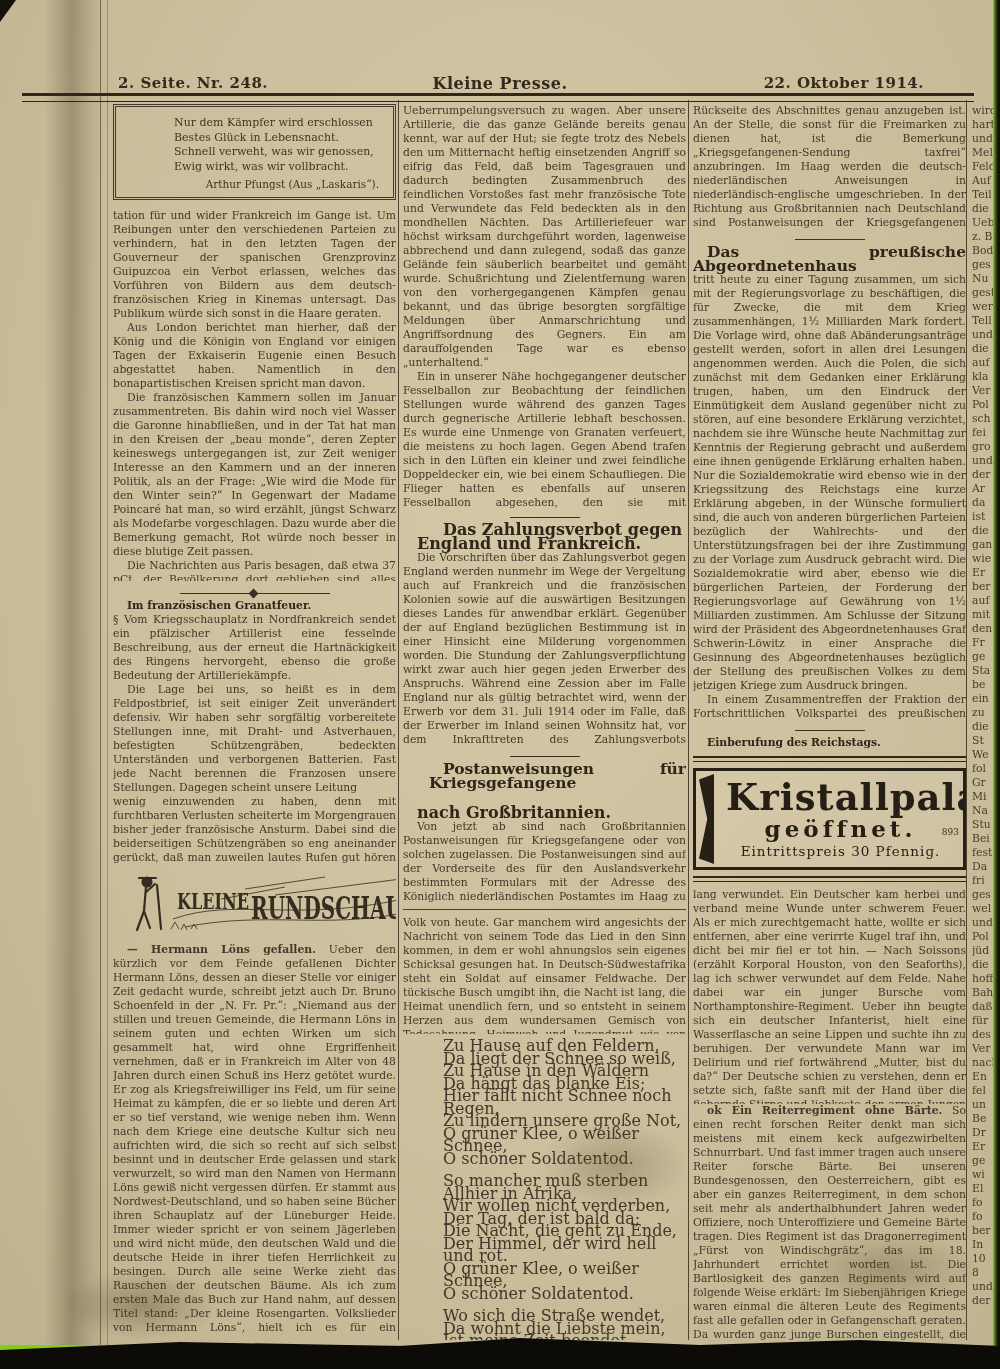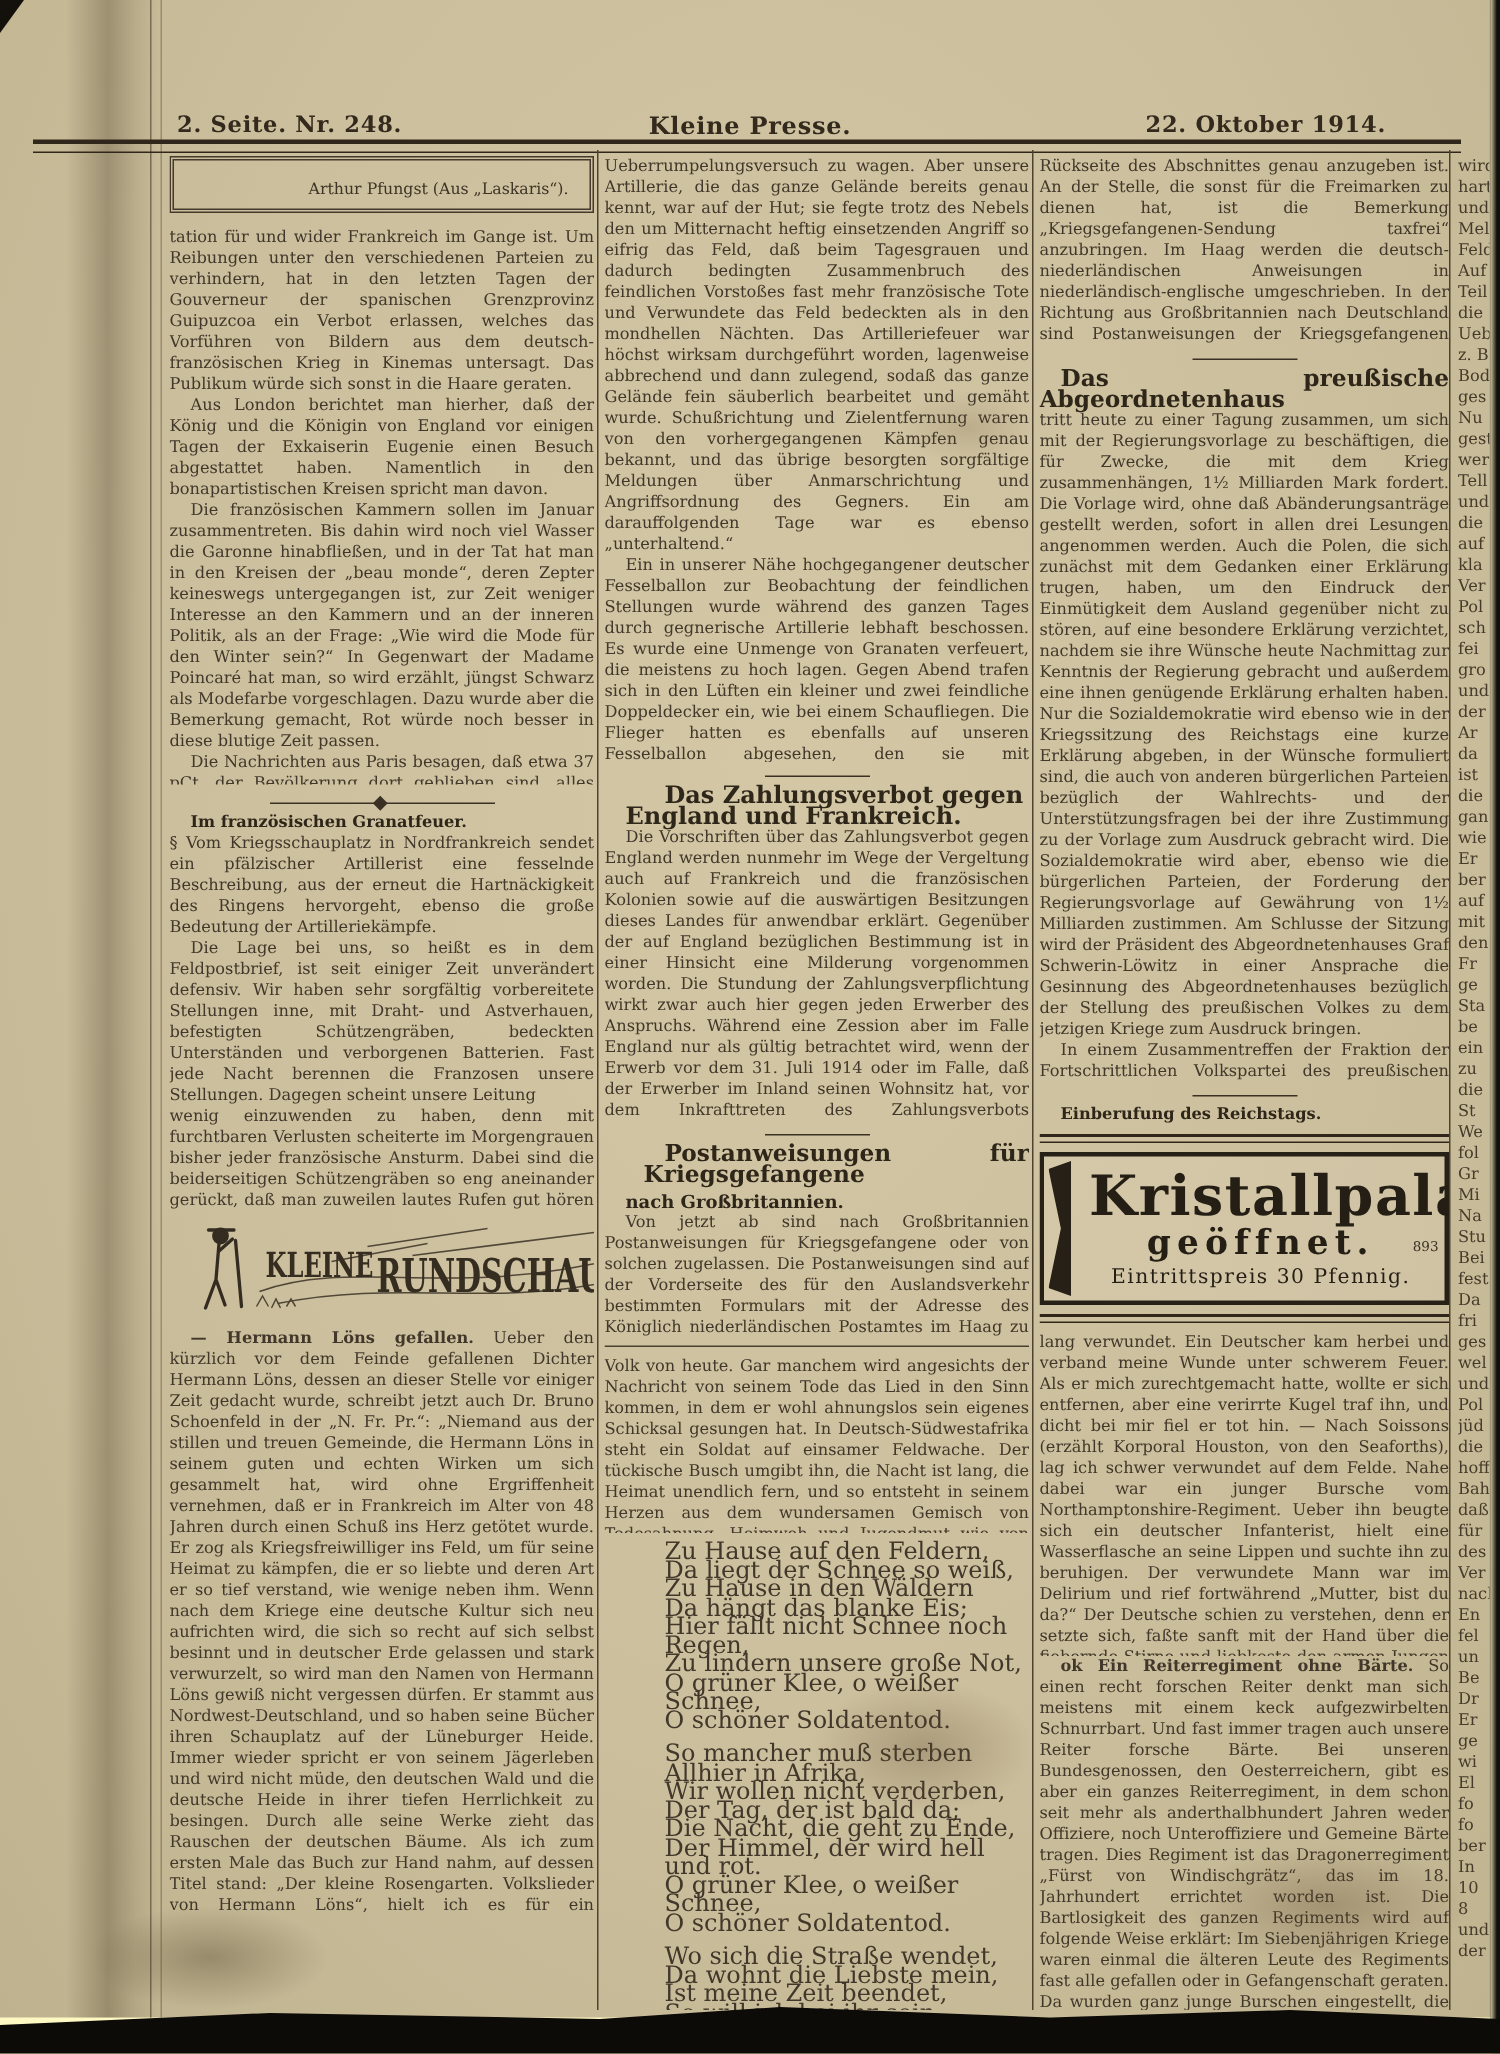--- a/index.html
+++ b/index.html
@@ -1,17 +1,17 @@
 <!DOCTYPE html>
 <html><head>
 <meta charset="utf-8">
 <style>
   html,body{margin:0;padding:0;background:#0e0c09;}
   .scan{position:relative;width:1000px;height:1369px;overflow:hidden;
-        background:#fef9c3;font-family:"DejaVu Serif",serif;}
+        background:#84cc16;font-family:"DejaVu Serif",serif;}
   .paper{position:absolute;left:0;top:0;width:994px;height:1345px;
          background:radial-gradient(ellipse at 52% 38%, #d4c7a5 0%, #ccbf9d 55%, #bfb28e 100%);}
   
   .gutter{position:absolute;left:44px;top:0;width:62px;height:1345px;
           background:linear-gradient(90deg, rgba(60,48,28,0) 0%, rgba(60,48,28,.30) 45%, rgba(60,48,28,.10) 75%, rgba(60,48,28,0) 100%);}
   .edgeline{position:absolute;top:0;width:1px;height:1345px;background:rgba(58,47,28,.55);}
   .corner-tl{position:absolute;left:0;top:0;width:16px;height:22px;background:#14110d;
              clip-path:polygon(0 0,100% 0,0 100%);}
   
   .hdr{position:absolute;top:74px;font-weight:bold;color:#33291c;font-size:15px;letter-spacing:.5px;}
@@ -82,20 +82,24 @@
   <div class="hdr" style="left:50%;transform:translateX(-50%);font-size:16px">Kleine Presse.</div>
   <div class="hdr" style="right:76px">22. Oktober 1914.</div>
   <div class="hdr-rule"></div>
 
   <div class="vrule" style="left:398px"></div>
   <div class="vrule" style="left:688px"></div>
   <div class="vrule" style="left:966px"></div>
 
   <div class="col" style="left:113px;width:283px">
     <div class="poembox">
+      <div class="verse">Nur dem Kämpfer wird erschlossen
+Bestes Glück in Lebensnacht.
+Schnell verweht, was wir genossen,
+Ewig wirkt, was wir vollbracht.</div>
       <div class="attr">Arthur Pfungst (Aus „Laskaris“).</div>
     </div>
     <div class="sect" style="height:372px">
       <p class="noind">tation für und wider Frankreich im Gange ist. Um Reibungen unter den verschiedenen Parteien zu verhindern, hat in den letzten Tagen der Gouverneur der spanischen Grenzprovinz Guipuzcoa ein Verbot erlassen, welches das Vorführen von Bildern aus dem deutsch-französischen Krieg in Kinemas untersagt. Das Publikum würde sich sonst in die Haare geraten.</p>
       <p>Aus London berichtet man hierher, daß der König und die Königin von England vor einigen Tagen der Exkaiserin Eugenie einen Besuch abgestattet haben. Namentlich in den bonapartistischen Kreisen spricht man davon.</p>
       <p>Die französischen Kammern sollen im Januar zusammentreten. Bis dahin wird noch viel Wasser die Garonne hinabfließen, und in der Tat hat man in den Kreisen der „beau monde“, deren Zepter keineswegs untergegangen ist, zur Zeit weniger Interesse an den Kammern und an der inneren Politik, als an der Frage: „Wie wird die Mode für den Winter sein?“ In Gegenwart der Madame Poincaré hat man, so wird erzählt, jüngst Schwarz als Modefarbe vorgeschlagen. Dazu wurde aber die Bemerkung gemacht, Rot würde noch besser in diese blutige Zeit passen.</p>
       <p>Die Nachrichten aus Paris besagen, daß etwa 37 pCt. der Bevölkerung dort geblieben sind, alles andere hat in den Provinzen Zuflucht gesucht. Als ortsanwesend gelten 761 200 Familien. Die Kopfzahl der in Paris Gebliebenen wird mit 1 807 000 angegeben, darunter 585 000 Männer, 950 000 Frauen, 272 000 Kinder, von welchen an 30 000 unter fünfzehn Monat alt sind. — Die Stadt- und Militär-Verwaltungen sorgten für zureichende Ernährung. (Köln.Ztg.)</p>
     </div>
     <div class="orn"></div>
     <p class="headline">Im französischen Granatfeuer.</p>
@@ -135,21 +139,21 @@
 
     </div>
     <div class="shortrule"></div>
     <p class="headline hl-l" style="font-size:16px">Das Zahlungsverbot gegen</p>
     <p class="headline hl-r" style="font-size:16px;margin-top:0">England und Frankreich.</p>
     <div class="sect" style="height:196px">
       <p>Die Vorschriften über das Zahlungsverbot gegen England werden nunmehr im Wege der Vergeltung auch auf Frankreich und die französischen Kolonien sowie auf die auswärtigen Besitzungen dieses Landes für anwendbar erklärt. Gegenüber der auf England bezüglichen Bestimmung ist in einer Hinsicht eine Milderung vorgenommen worden. Die Stundung der Zahlungsverpflichtung wirkt zwar auch hier gegen jeden Erwerber des Anspruchs. Während eine Zession aber im Falle England nur als gültig betrachtet wird, wenn der Erwerb vor dem 31. Juli 1914 oder im Falle, daß der Erwerber im Inland seinen Wohnsitz hat, vor dem Inkrafttreten des Zahlungsverbots stattgefunden hat, ist im Falle Frankreich die Abtretung von dem nach ungültig, wenn sie vor Inkrafttreten des Zahlungsverbots (20. Oktober 1914) vorgenommen wurde, gleichgültig ob der Erwerber im Inlande oder im Auslande seinen Sitz hat.</p>
     </div>
     <div class="shortrule"></div>
     <p class="headline hl-l small">Postanweisungen für Kriegsgefangene</p>
-    <p class="headline hl-r" style="font-size:12px;margin-top:4px">nach Großbritannien.</p>
+    <p class="headline hl-r" style="font-size:16px;margin-top:16px">nach Großbritannien.</p>
     <div class="sect" style="height:84px">
       <p>Von jetzt ab sind nach Großbritannien Postanweisungen für Kriegsgefangene oder von solchen zugelassen. Die Postanweisungen sind auf der Vorderseite des für den Auslandsverkehr bestimmten Formulars mit der Adresse des Königlich niederländischen Postamtes im Haag zu versehen, während die Adresse des Empfängers der Geldsendung auf der</p>
     </div>
     <div class="hr1"></div>
     <div class="sect" style="height:118px">
       <p class="noind">Volk von heute. Gar manchem wird angesichts der Nachricht von seinem Tode das Lied in den Sinn kommen, in dem er wohl ahnungslos sein eigenes Schicksal gesungen hat. In Deutsch-Südwestafrika steht ein Soldat auf einsamer Feldwache. Der tückische Busch umgibt ihn, die Nacht ist lang, die Heimat unendlich fern, und so entsteht in seinem Herzen aus dem wundersamen Gemisch von Todesahnung, Heimweh und Jugendmut wie von selbst das Lied:</p>
     </div>
     <div class="song">Zu Hause auf den Feldern,
 Da liegt der Schnee so weiß,
 Zu Hause in den Wäldern

